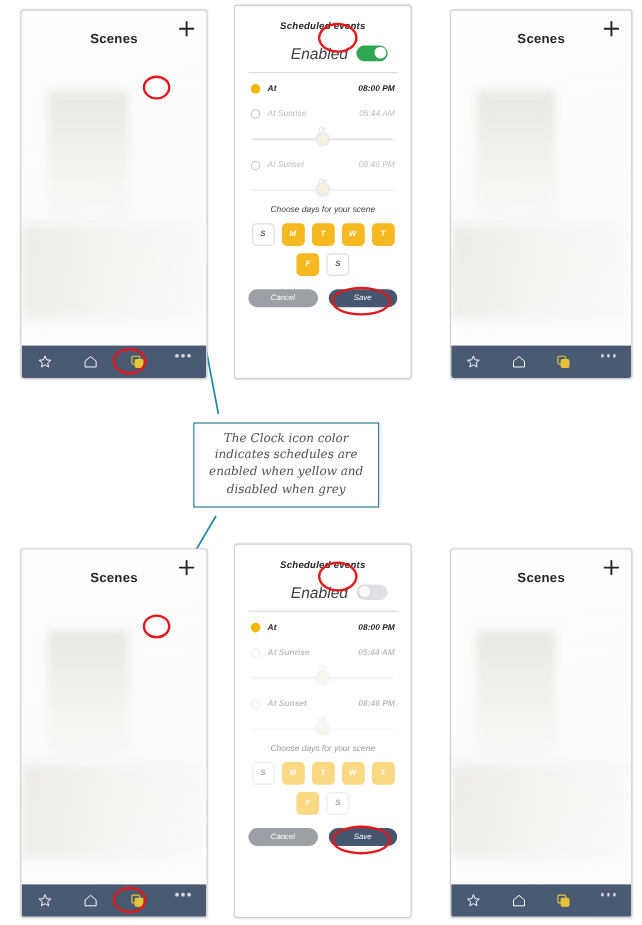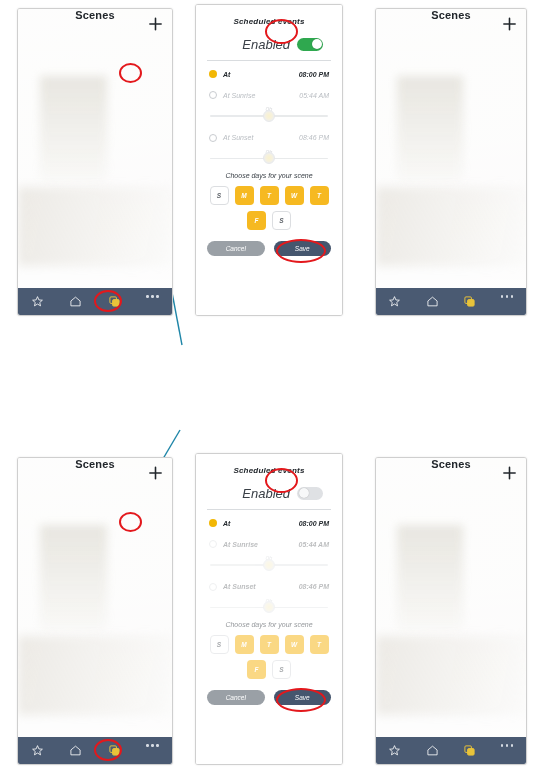--- a/index.html
+++ b/index.html
@@ -45,21 +45,21 @@
     position:absolute; left:0; bottom:16%; width:100%; height:26%;
     background: linear-gradient(100deg, rgba(231,228,222,.75), rgba(248,247,244,.25));
     filter: blur(5px);
   }
   .bg-plain { position: absolute; inset: 0; background:#ffffff; }
 
   
   .scene-header {
     position: relative;
     height: 30px;
-    display: flex; align-items: flex-start; justify-content: center;
+    display: flex; align-items: flex-end; justify-content: center;
   }
   .scene-title {
     font-size: 11px; font-weight: bold; color: #21262b; letter-spacing: .2px;
   }
   .add-btn {
     position: absolute; right: 9px; top: 50%; transform: translateY(-50%);
     width: 15px; height: 15px; color: #21262b;
   }
   .add-btn svg { display:block; }
 
@@ -537,20 +537,23 @@
           <span class="nav-dots">
               <i></i>
               <i></i>
               <i></i>
             </span>
         </span>
       </div>
     </div>
   </div>
 
+  <div class="callout" style="left:161px; top:352px; width:155px;">
+    <p>The Clock icon color indicates schedules are enabled when yellow and disabled when grey</p>
+  </div>
 
   <div class="phone" style="left:17px; top:457px; width:156px; height:308px;">
     <div class="phone-inner">
       <div class="bg-photo"></div>
 
       <div class="scene-header">
         <span class="scene-title">Scenes</span>
         <span class="add-btn">
           <svg viewBox="0 0 16 16">
               <path d="M8 2 V14 M2 8 H14" stroke="currentColor" stroke-width="1.7" fill="none" stroke-linecap="round"></path>

